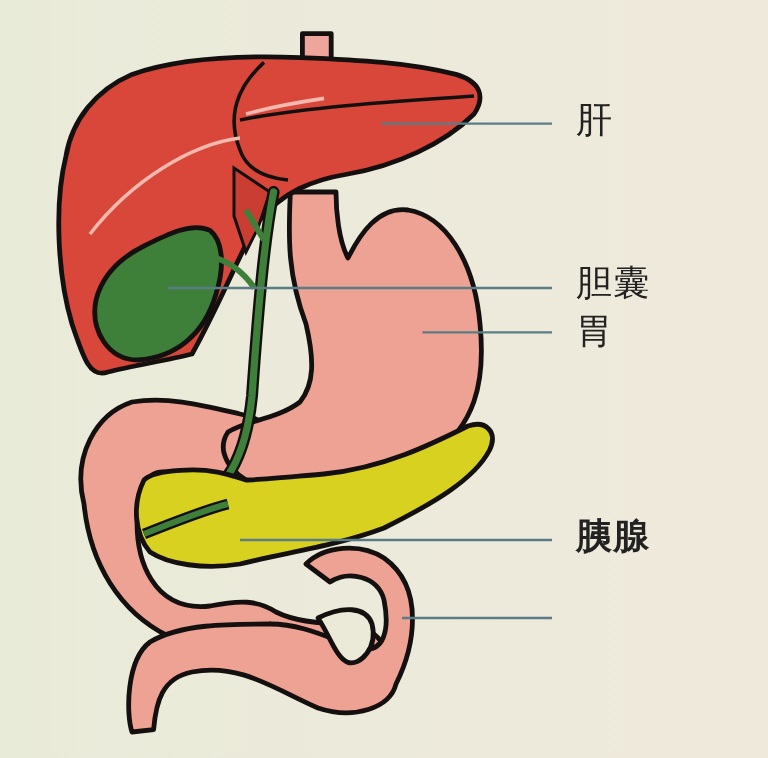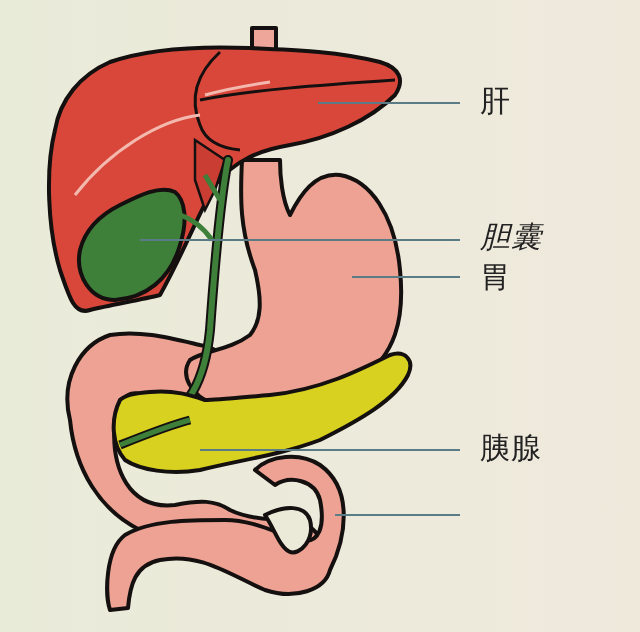--- a/index.html
+++ b/index.html
@@ -57,16 +57,16 @@
     <g stroke="#5a7c86" stroke-width="2">
       <line x1="318" y1="103" x2="460" y2="103"></line>
       <line x1="140" y1="240" x2="460" y2="240"></line>
       <line x1="352" y1="277" x2="460" y2="277"></line>
       <line x1="200" y1="450" x2="460" y2="450"></line>
       <line x1="335" y1="515" x2="460" y2="515"></line>
     </g>
   </svg>
 
   <div class="label" style="left:480px;top:86px;">肝</div>
-  <div class="label" style="left:480px;top:222px;font-style:italic;">胆囊</div>
+  <div class="label" style="left:480px;top:222px;">胆囊</div>
   <div class="label" style="left:480px;top:262px;">胃</div>
-  <div class="label" style="left:480px;top:433px;">胰腺</div>
+  <div class="label" style="left:480px;top:433px;font-weight:bold;">胰腺</div>
 </div>
 
 </body></html>

